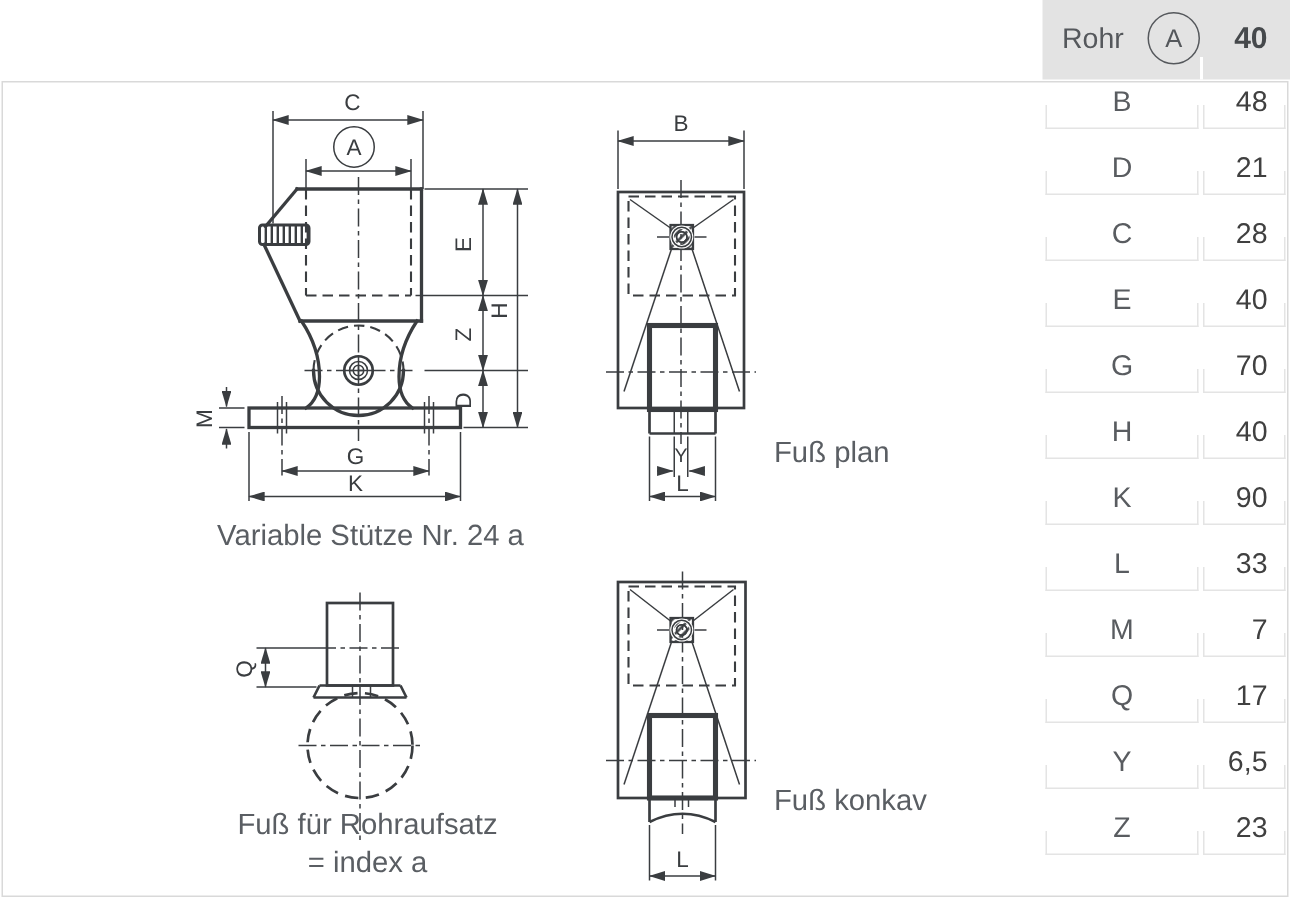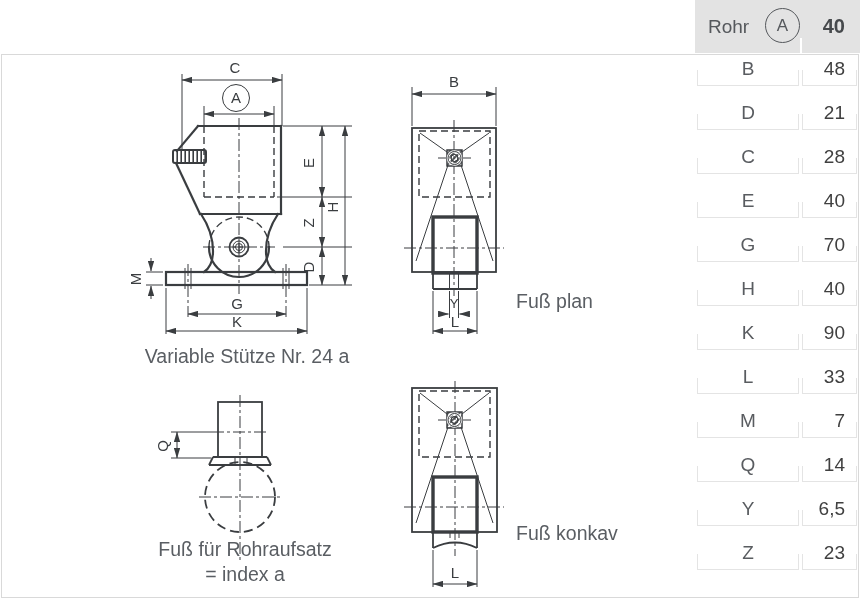--- a/index.html
+++ b/index.html
@@ -312,21 +312,21 @@
     <div class="trow" style="top: 405px;">
       <div class="bx l"></div>
       <div class="bx v"></div>
       <span class="lab">M</span>
       <span class="val">7</span>
     </div>
     <div class="trow" style="top: 449px;">
       <div class="bx l"></div>
       <div class="bx v"></div>
       <span class="lab">Q</span>
-      <span class="val">14</span>
+      <span class="val">17</span>
     </div>
     <div class="trow" style="top: 493px;">
       <div class="bx l"></div>
       <div class="bx v"></div>
       <span class="lab">Y</span>
       <span class="val">6,5</span>
     </div>
     <div class="trow" style="top: 537px;">
       <div class="bx l"></div>
       <div class="bx v"></div>

